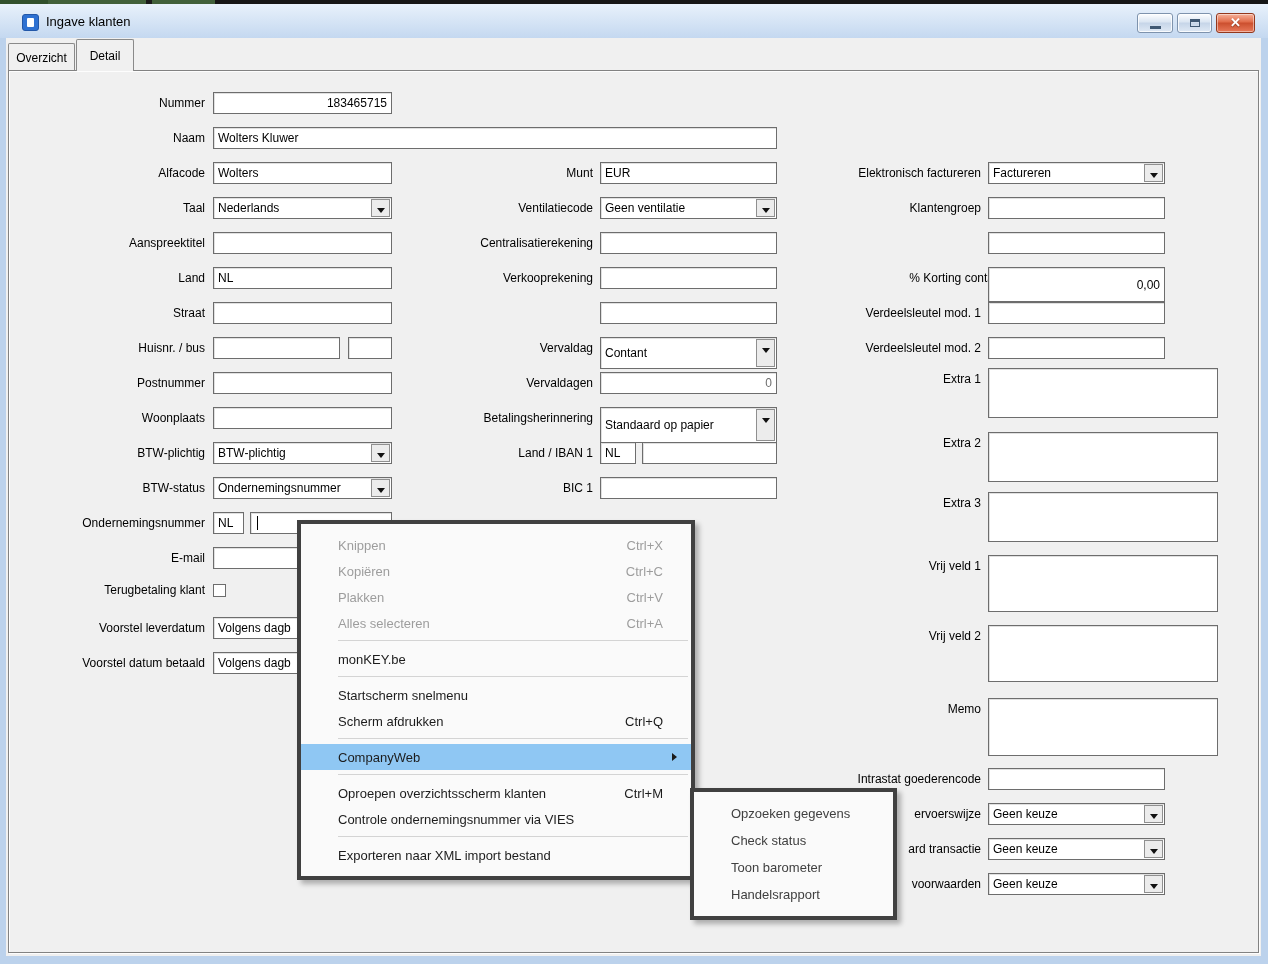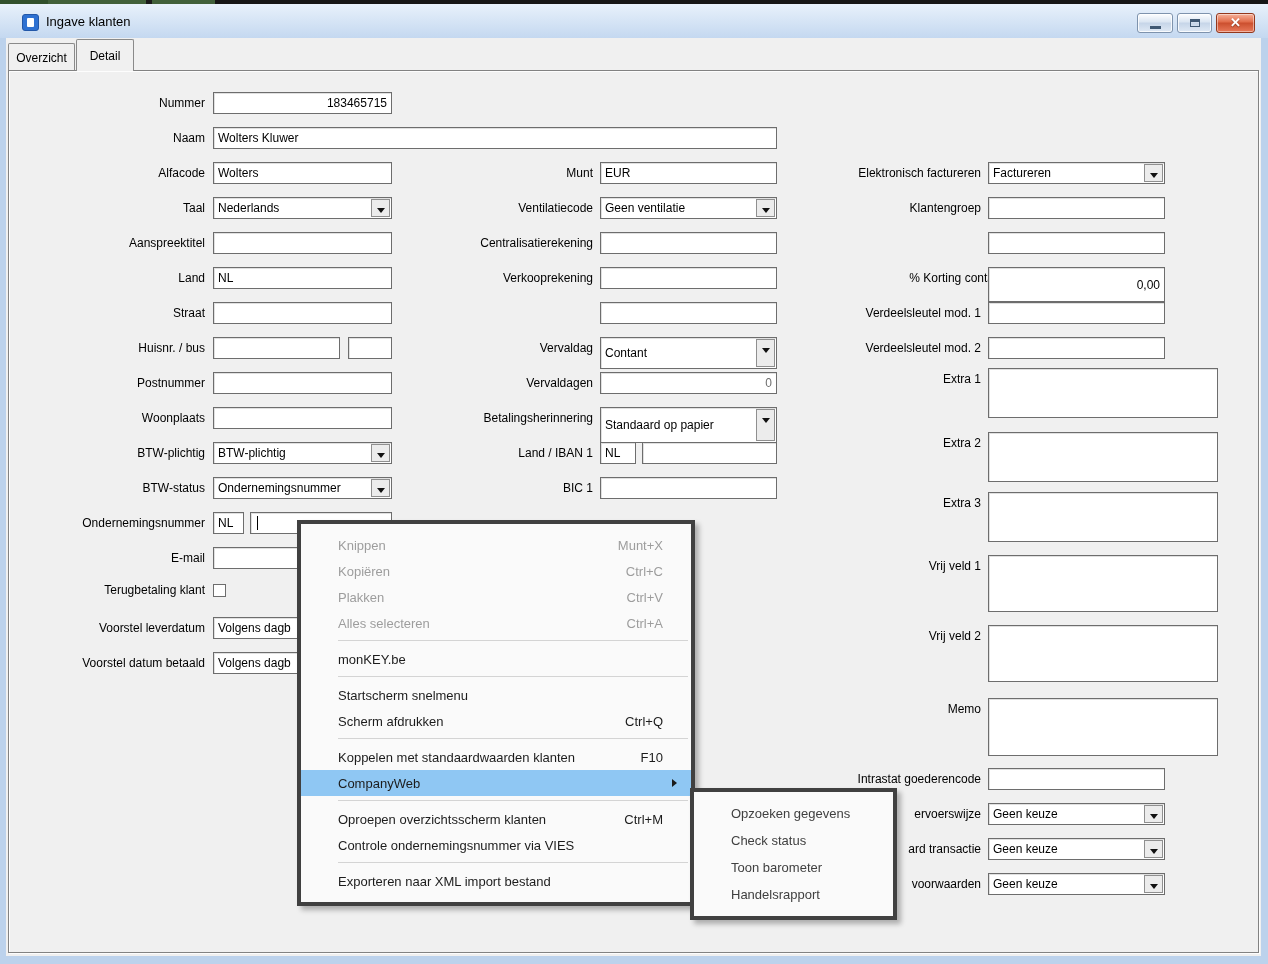--- a/index.html
+++ b/index.html
@@ -274,21 +274,21 @@
       <div class="fld combo" style="left: 988px; top: 873px; width: 177px; height: 22px;">
         <div class="val">Geen keuze</div>
         <div class="arrow">
           <div class="tri"></div>
         </div>
       </div>
     </div>
   <div class="menu" id="ctxmenu">
       <div class="mi dis">
         <span class="lab">Knippen</span>
-        <span class="sc">Munt+X</span>
+        <span class="sc">Ctrl+X</span>
       </div>
       <div class="mi dis">
         <span class="lab">Kopiëren</span>
         <span class="sc">Ctrl+C</span>
       </div>
       <div class="mi dis">
         <span class="lab">Plakken</span>
         <span class="sc">Ctrl+V</span>
       </div>
       <div class="mi dis">
@@ -301,24 +301,20 @@
       </div>
       <div class="sep"></div>
       <div class="mi">
         <span class="lab">Startscherm snelmenu</span>
       </div>
       <div class="mi">
         <span class="lab">Scherm afdrukken</span>
         <span class="sc">Ctrl+Q</span>
       </div>
       <div class="sep"></div>
-      <div class="mi">
-        <span class="lab">Koppelen met standaardwaarden klanten</span>
-        <span class="sc">F10</span>
-      </div>
       <div class="mi hl">
         <span class="lab">CompanyWeb</span>
         <span class="subarr"></span>
       </div>
       <div class="sep"></div>
       <div class="mi">
         <span class="lab">Oproepen overzichtsscherm klanten</span>
         <span class="sc">Ctrl+M</span>
       </div>
       <div class="mi">

